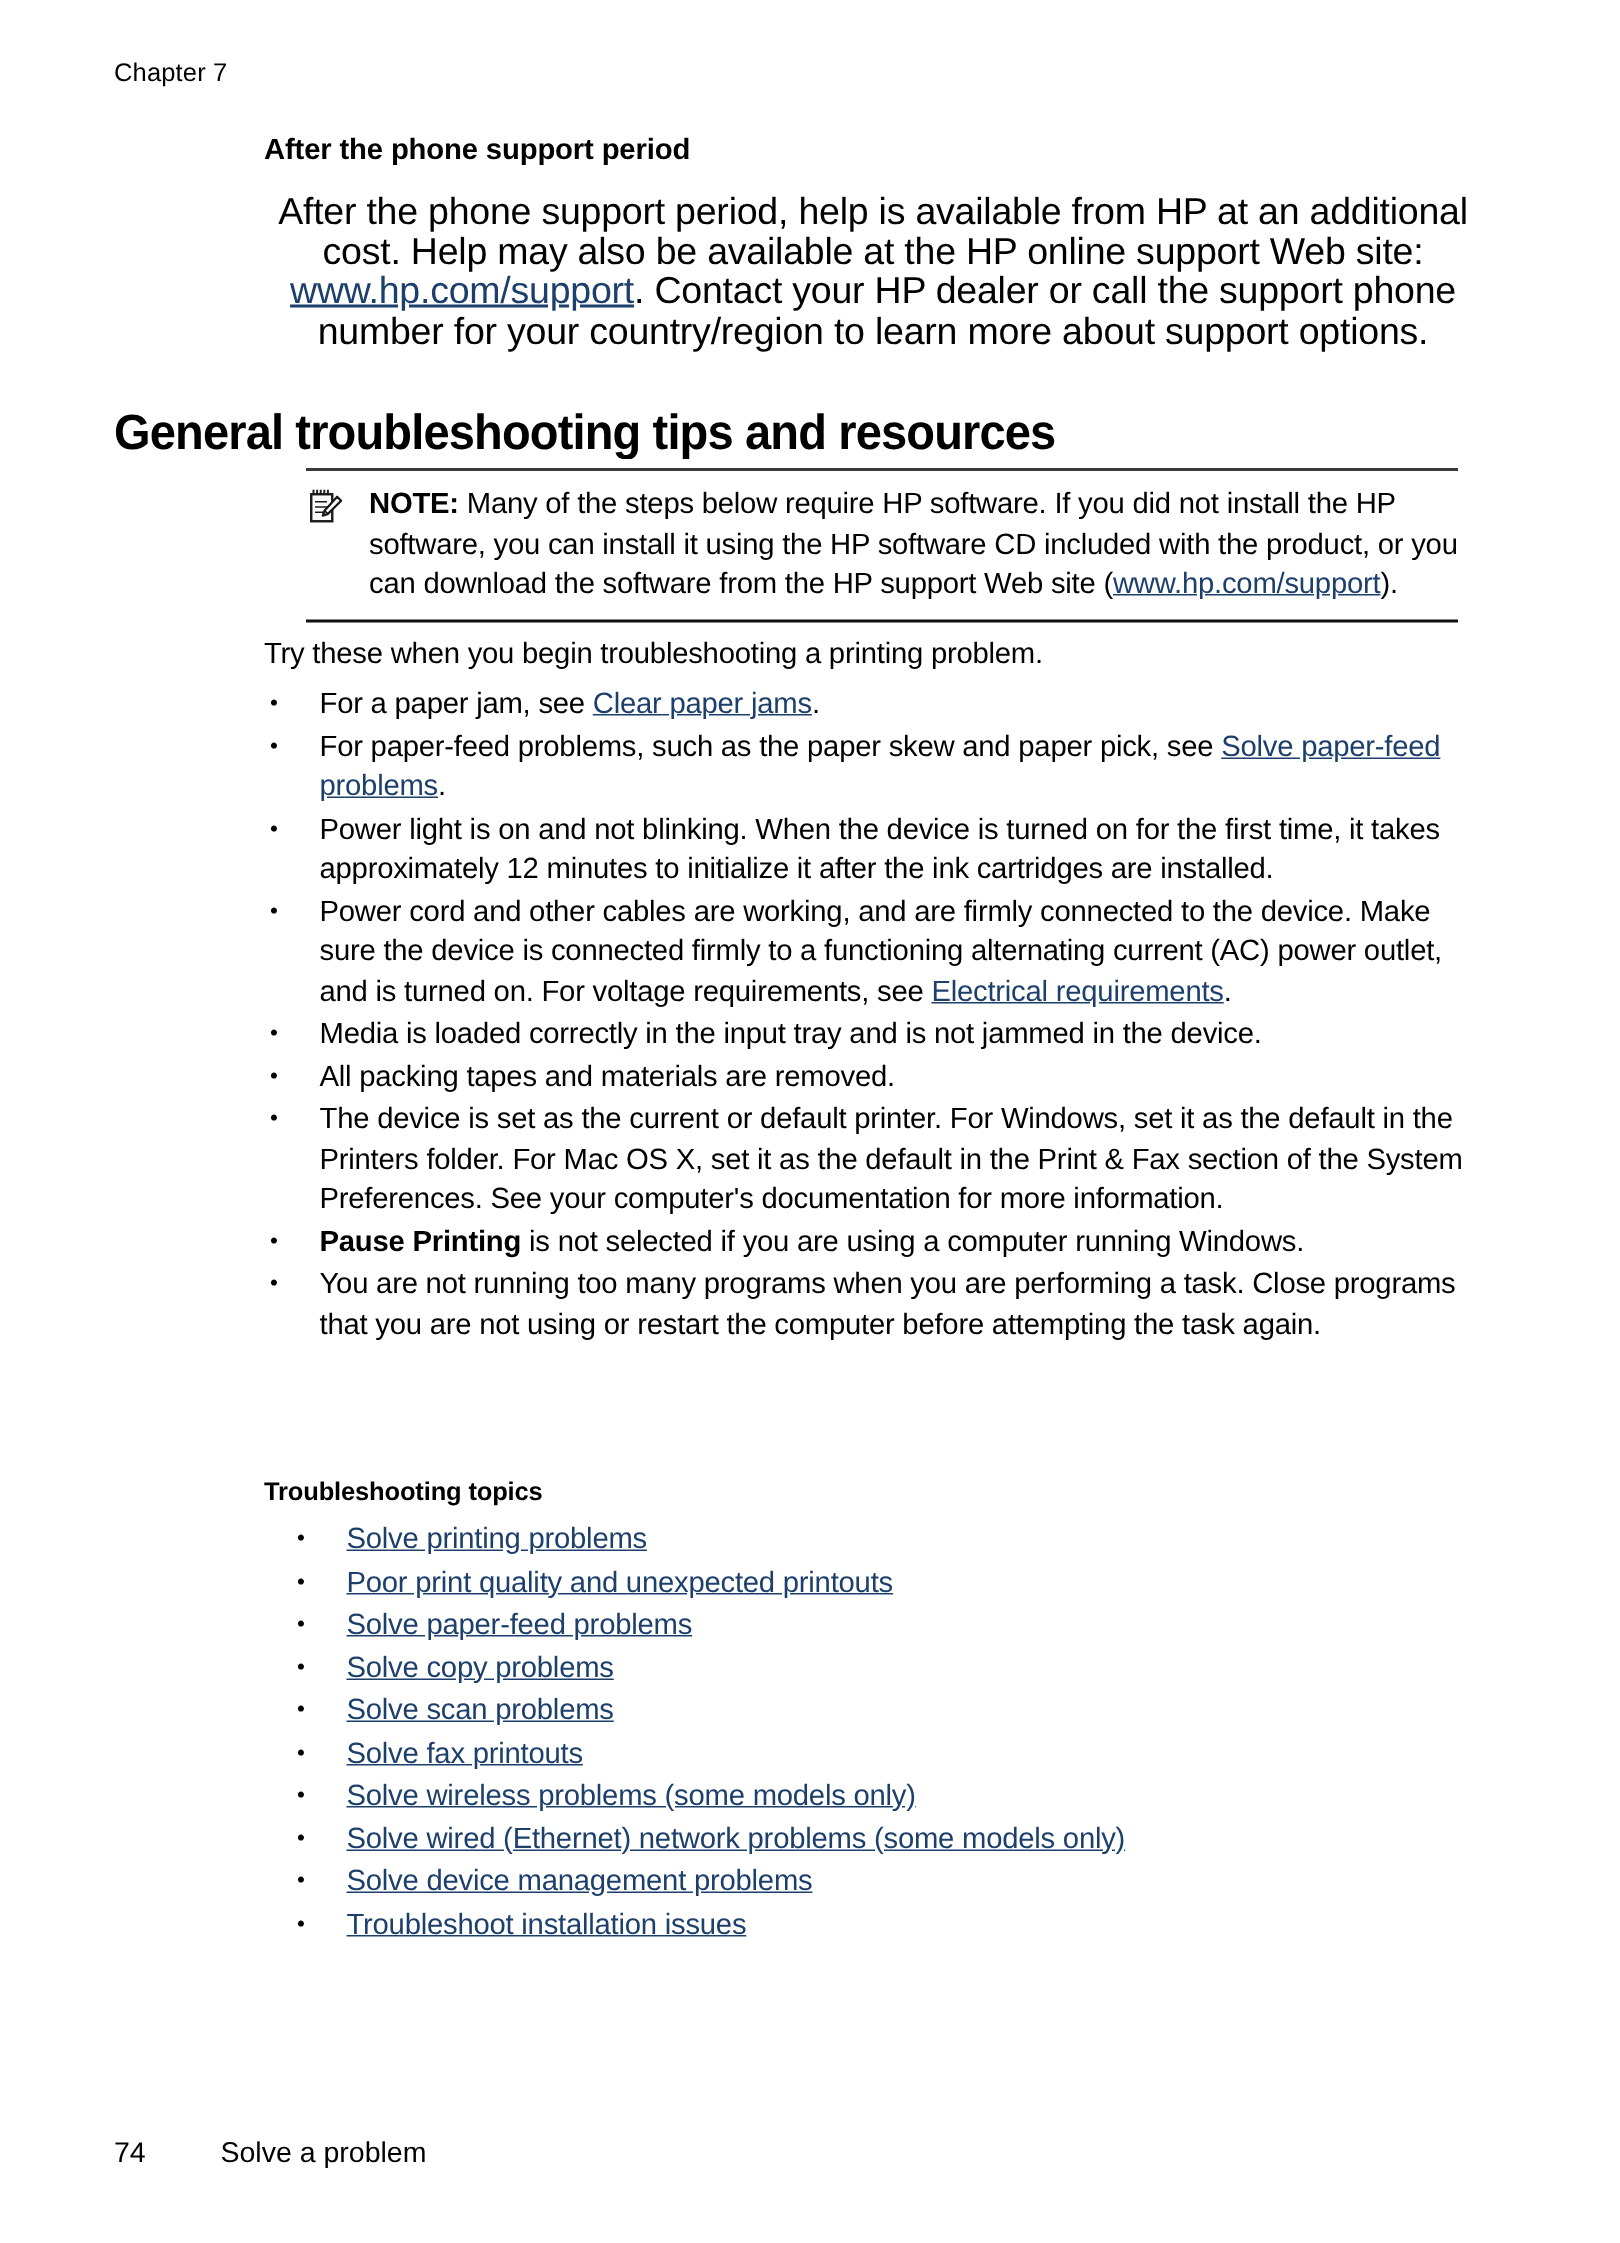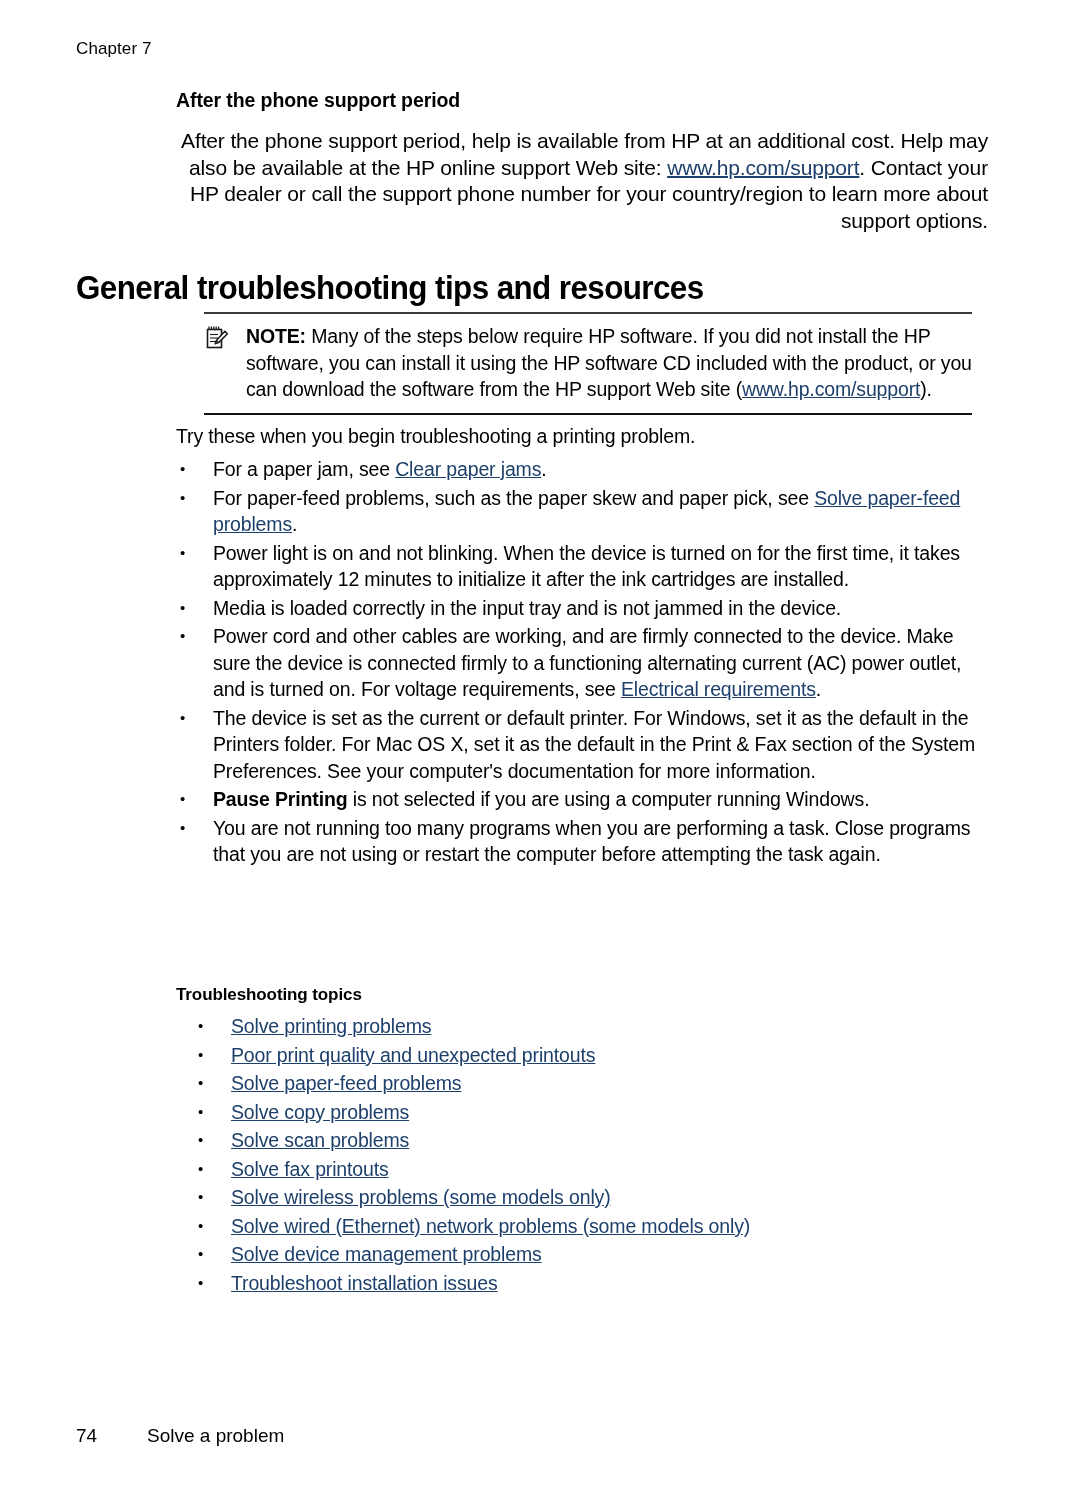--- a/index.html
+++ b/index.html
@@ -44,24 +44,24 @@
 
   h3.sub-head {
     font-size: 19.5px;
     font-weight: bold;
     margin: 0 0 16px 0;
     line-height: 24px;
     letter-spacing: -0.1px;
   }
 
   p.body {
-    font-size: 21px;
+    font-size: 25px;
     line-height: 26.5px;
     margin: 0 0 10px 0;
-    text-align: right;
+    text-align: center;
     letter-spacing: -0.15px;
   }
 
   
   .section-heading {
     position: absolute;
     left: 76px;
     top: 268px;
     width: 940px;
     font-size: 33px;
@@ -225,22 +225,23 @@
       <span class="note-label">NOTE:</span><span> Many of the steps below require HP software. If you did not install the HP software, you can install it using the HP software CD included with the product, or you can download the software from the HP support Web site (</span><a class="urllink" href="#">www.hp.com/support</a><span>).</span>
     </div>
   </div>
 
   <div class="lead-line">Try these when you begin troubleshooting a printing problem.</div>
 
   <ul class="bullets main-bullets" id="main-bullets">
       <li><span>For a paper jam, see </span><a class="doclink" href="#">Clear paper jams</a><span>.</span></li>
       <li><span>For paper-feed problems, such as the paper skew and paper pick, see </span><a class="doclink" href="#">Solve paper-feed problems</a><span>.</span></li>
       <li><span>Power light is on and not blinking. When the device is turned on for the first time, it takes approximately 12 minutes to initialize it after the ink cartridges are installed.</span></li>
+      <li><span>Power cord and other cables are working, and are firmly connected to the device. Make sure the device is connected firmly to a functioning alternating current (AC) power outlet, and is turned on. For voltage requirements, see </span><a class="doclink" href="#">Electrical requirements</a><span>.</span></li>
       <li><span>Media is loaded correctly in the input tray and is not jammed in the device.</span></li>
-      <li><span>Power cord and other cables are working, and are firmly connected to the device. Make sure the device is connected firmly to a functioning alternating current (AC) power outlet, and is turned on. For voltage requirements, see </span><a class="doclink" href="#">Electrical requirements</a><span>.</span></li>
+      <li><span>All packing tapes and materials are removed.</span></li>
       <li><span>The device is set as the current or default printer. For Windows, set it as the default in the Printers folder. For Mac OS X, set it as the default in the Print &amp; Fax section of the System Preferences. See your computer's documentation for more information.</span></li>
       <li><span class="bold-inline">Pause Printing</span><span> is not selected if you are using a computer running Windows.</span></li>
       <li><span>You are not running too many programs when you are performing a task. Close programs that you are not using or restart the computer before attempting the task again.</span></li>
     </ul>
 
   <div class="topics-head">Troubleshooting topics</div>
   <ul class="bullets topic-bullets" id="topic-bullets">
       <li><a class="doclink" href="#">Solve printing problems</a></li>
       <li><a class="doclink" href="#">Poor print quality and unexpected printouts</a></li>
       <li><a class="doclink" href="#">Solve paper-feed problems</a></li>

